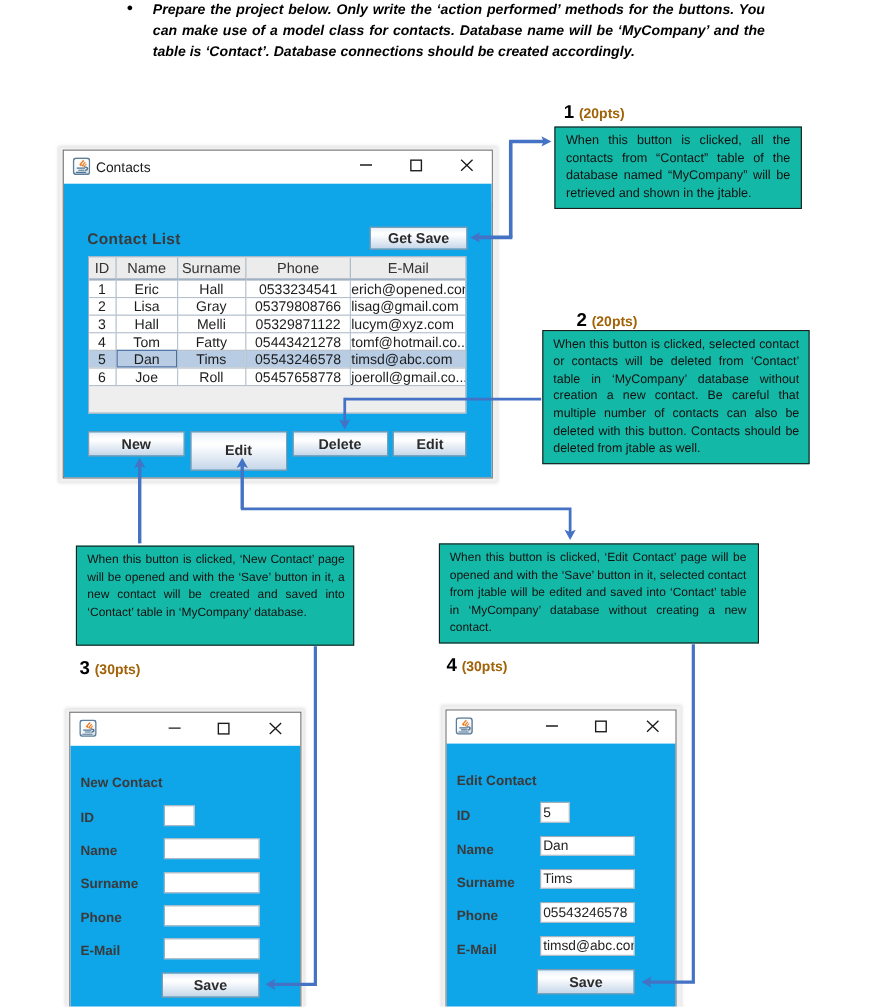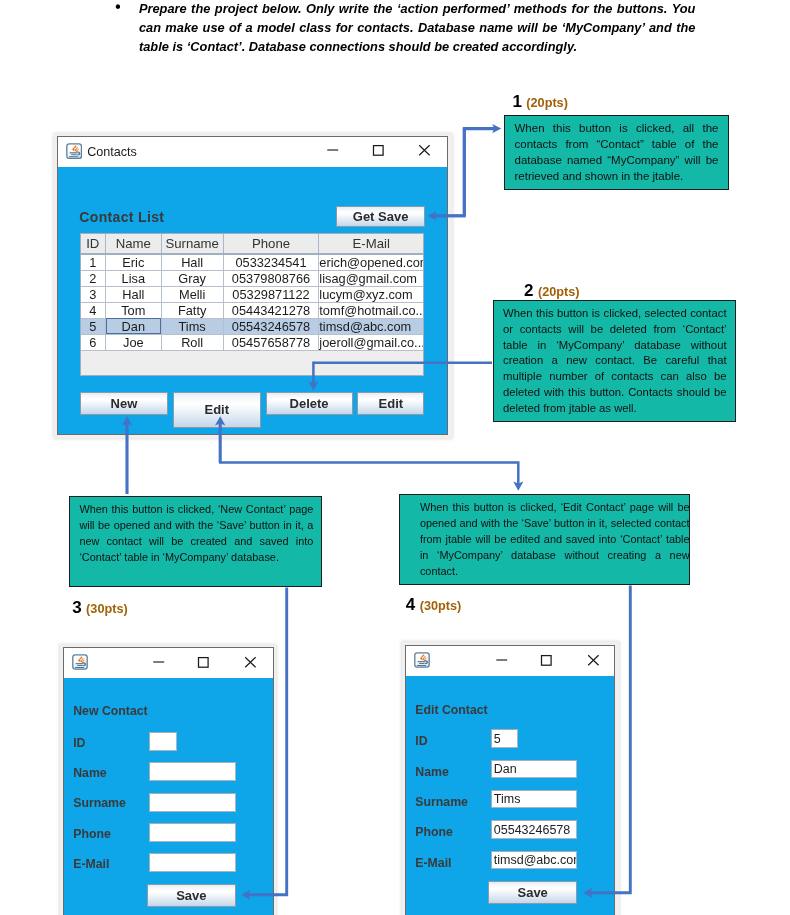--- a/index.html
+++ b/index.html
@@ -171,21 +171,21 @@
 
 <div class="callout" style="left:69.2px; top:495.9px; width:253.1px; height:91.3px;">
   <div class="callout-text" style="left:9.2px; top:5.2px; width:234px; font-size:10.9px;">When this button is clicked, ‘New Contact’ page will be opened and with the ‘Save’ button in it, a new contact will be created and saved into ‘Contact’ table in ‘MyCompany’ database.</div>
 </div>
 <div class="callout-label" style="left:72.2px; top:597.5px;">
   <span class="callout-num">3</span>
   <span class="callout-pts">(30pts)</span>
 </div>
 
 <div class="callout" style="left:398.9px; top:494px; width:291.1px; height:91.3px;">
-  <div class="callout-text" style="left:20px; top:5.2px; width:269.7px; font-size:10.9px;">When this button is clicked, ‘Edit Contact’ page will be opened and with the ‘Save’ button in it, selected contact from jtable will be edited and saved into ‘Contact’ table in ‘MyCompany’ database without creating a new contact.</div>
+  <div class="callout-text" style="left:9px; top:5.2px; width:269.7px; font-size:10.9px;">When this button is clicked, ‘Edit Contact’ page will be opened and with the ‘Save’ button in it, selected contact from jtable will be edited and saved into ‘Contact’ table in ‘MyCompany’ database without creating a new contact.</div>
 </div>
 <div class="callout-label" style="left:405.8px; top:595.3px;">
   <span class="callout-num">4</span>
   <span class="callout-pts">(30pts)</span>
 </div>
 
 <div class="win-outer" style="left:53.5px; top:134.4px; width:398px; height:304px;"></div>
 <div class="win-inner" style="left:57px; top:135.7px; width:391px; height:299.3px;">
   <div class="titlebar" style="height:46px;">
     <span class="abs" style="left:7.8px; top:5.9px;">

